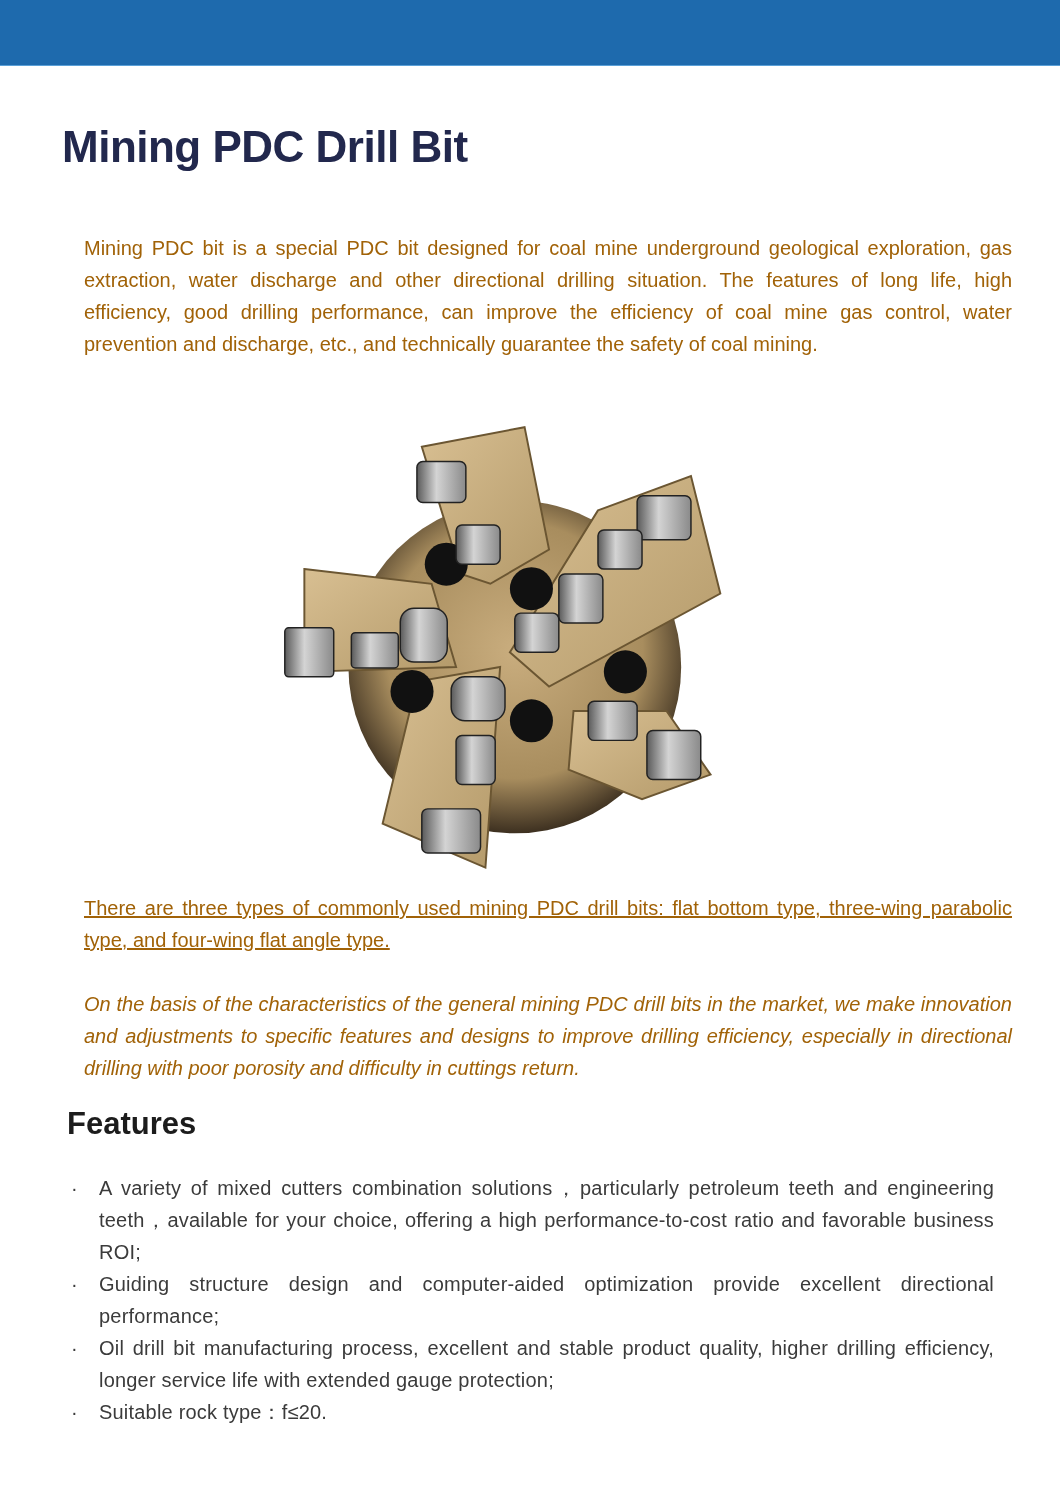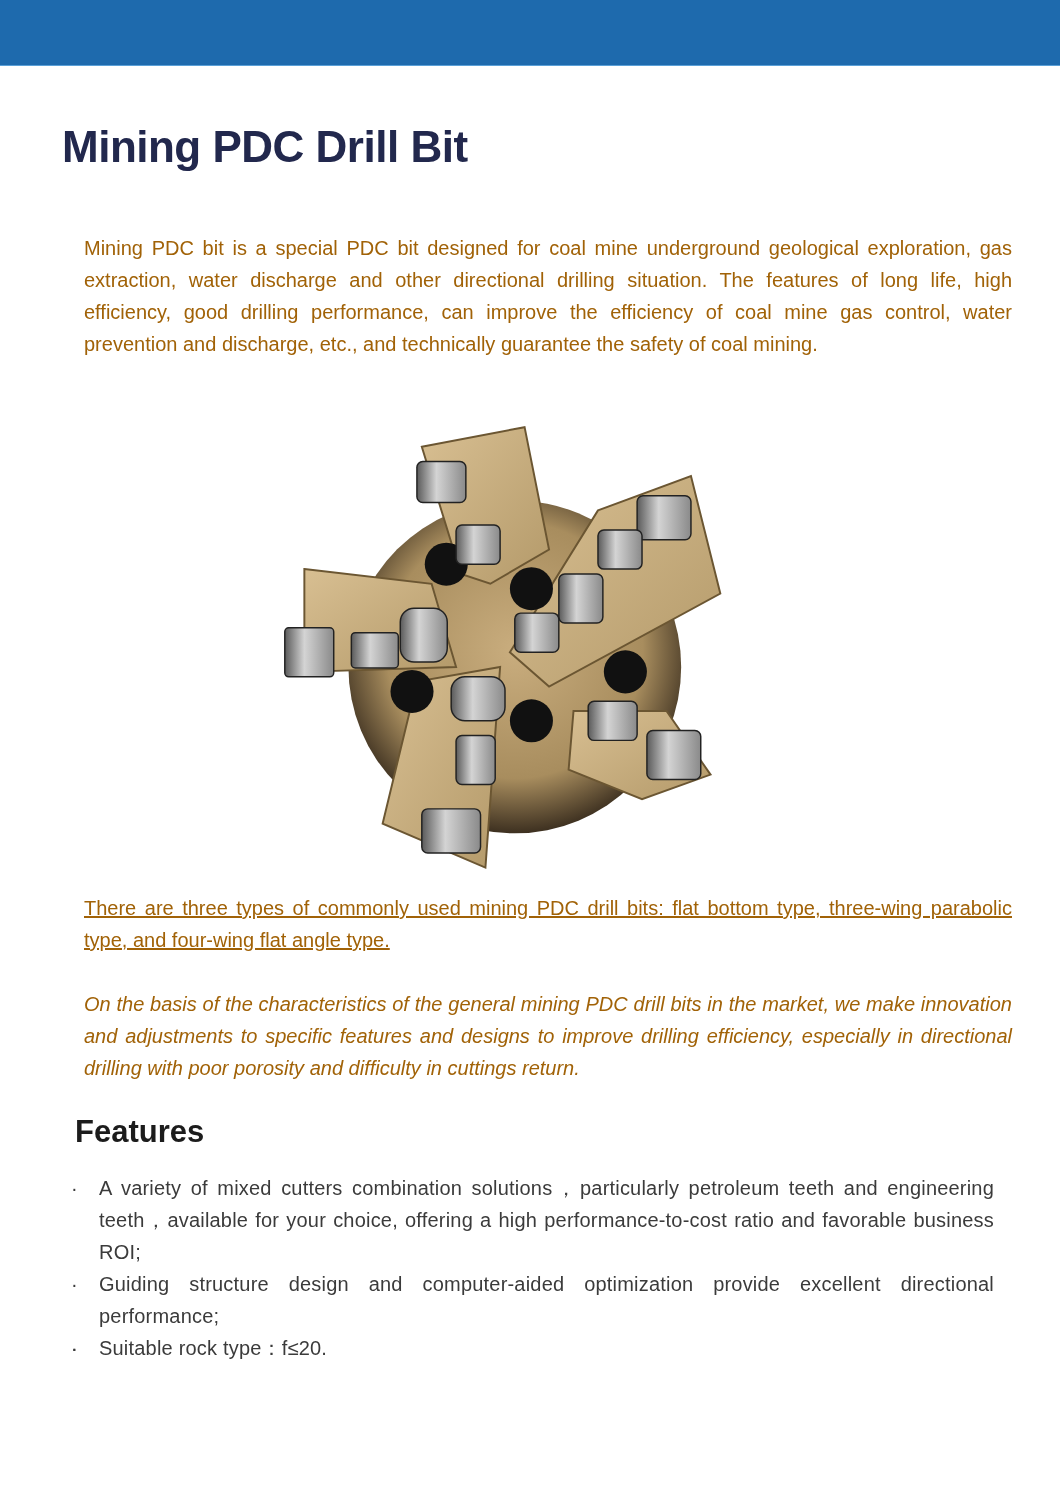--- a/index.html
+++ b/index.html
@@ -6,21 +6,21 @@
   body {
     width: 1060px; height: 1499px; background: #ffffff; position: relative; overflow: hidden;
     font-family: "Liberation Sans", sans-serif; color: #3a3a3a;
   }
   .top-band { position: absolute; left: 0; top: 0; width: 1060px; height: 65px; background: #1e6aad; border-bottom: 1px solid #5aa0d8; }
   .title { position: absolute; left: 62px; top: 122px; margin: 0; font-size: 44px; font-weight: bold; color: #22284d; letter-spacing: -0.5px; white-space: nowrap; }
   .para { position: absolute; left: 84px; width: 928px; margin: 0; font-size: 20px; line-height: 32px; text-align: justify; color: #a16207; }
   .p1 { top: 232px; }
   .p2 { top: 892px; text-decoration: underline; }
   .p3 { top: 988px; font-style: italic; }
-  .features-title { position: absolute; left: 67px; top: 1106px; margin: 8px; font-size: 31px; font-weight: bold; color: #1c1c1c; }
+  .features-title { position: absolute; left: 67px; top: 1106px; margin: 0; font-size: 31px; font-weight: bold; color: #1c1c1c; }
   .feature-list { position: absolute; left: 66px; top: 1172px; width: 928px; margin: 0; padding: 0; list-style: none; }
   .feature-item { position: relative; padding-left: 33px; font-size: 20px; line-height: 32px; text-align: justify; color: #3b3b3b; letter-spacing: 0.2px; }
   .bullet { position: absolute; left: 5px; top: 0; }
   .image-wrap { position: absolute; left: 275px; top: 415px; width: 460px; height: 455px; }
   .image-wrap svg { width: 100%; height: 100%; display: block; }
 </style>
 </head>
 <body>
 
 <div class="top-band"></div>
@@ -91,18 +91,19 @@
   <li class="feature-item">
     <span class="bullet">·</span>
     <span>A variety of mixed cutters combination solutions，particularly petroleum teeth and engineering teeth，available for your choice, offering a high performance-to-cost ratio and favorable business ROI;</span>
   </li>
   <li class="feature-item">
     <span class="bullet">·</span>
     <span>Guiding structure design and computer-aided optimization provide excellent directional performance;</span>
   </li>
   <li class="feature-item">
     <span class="bullet">·</span>
+    <span>Oil drill bit manufacturing process, excellent and stable product quality, higher drilling efficiency, longer service life with extended gauge protection;</span>
   </li>
   <li class="feature-item">
     <span class="bullet">·</span>
     <span>Suitable rock type：f≤20.</span>
   </li>
 </ul>
 
 </body></html>

